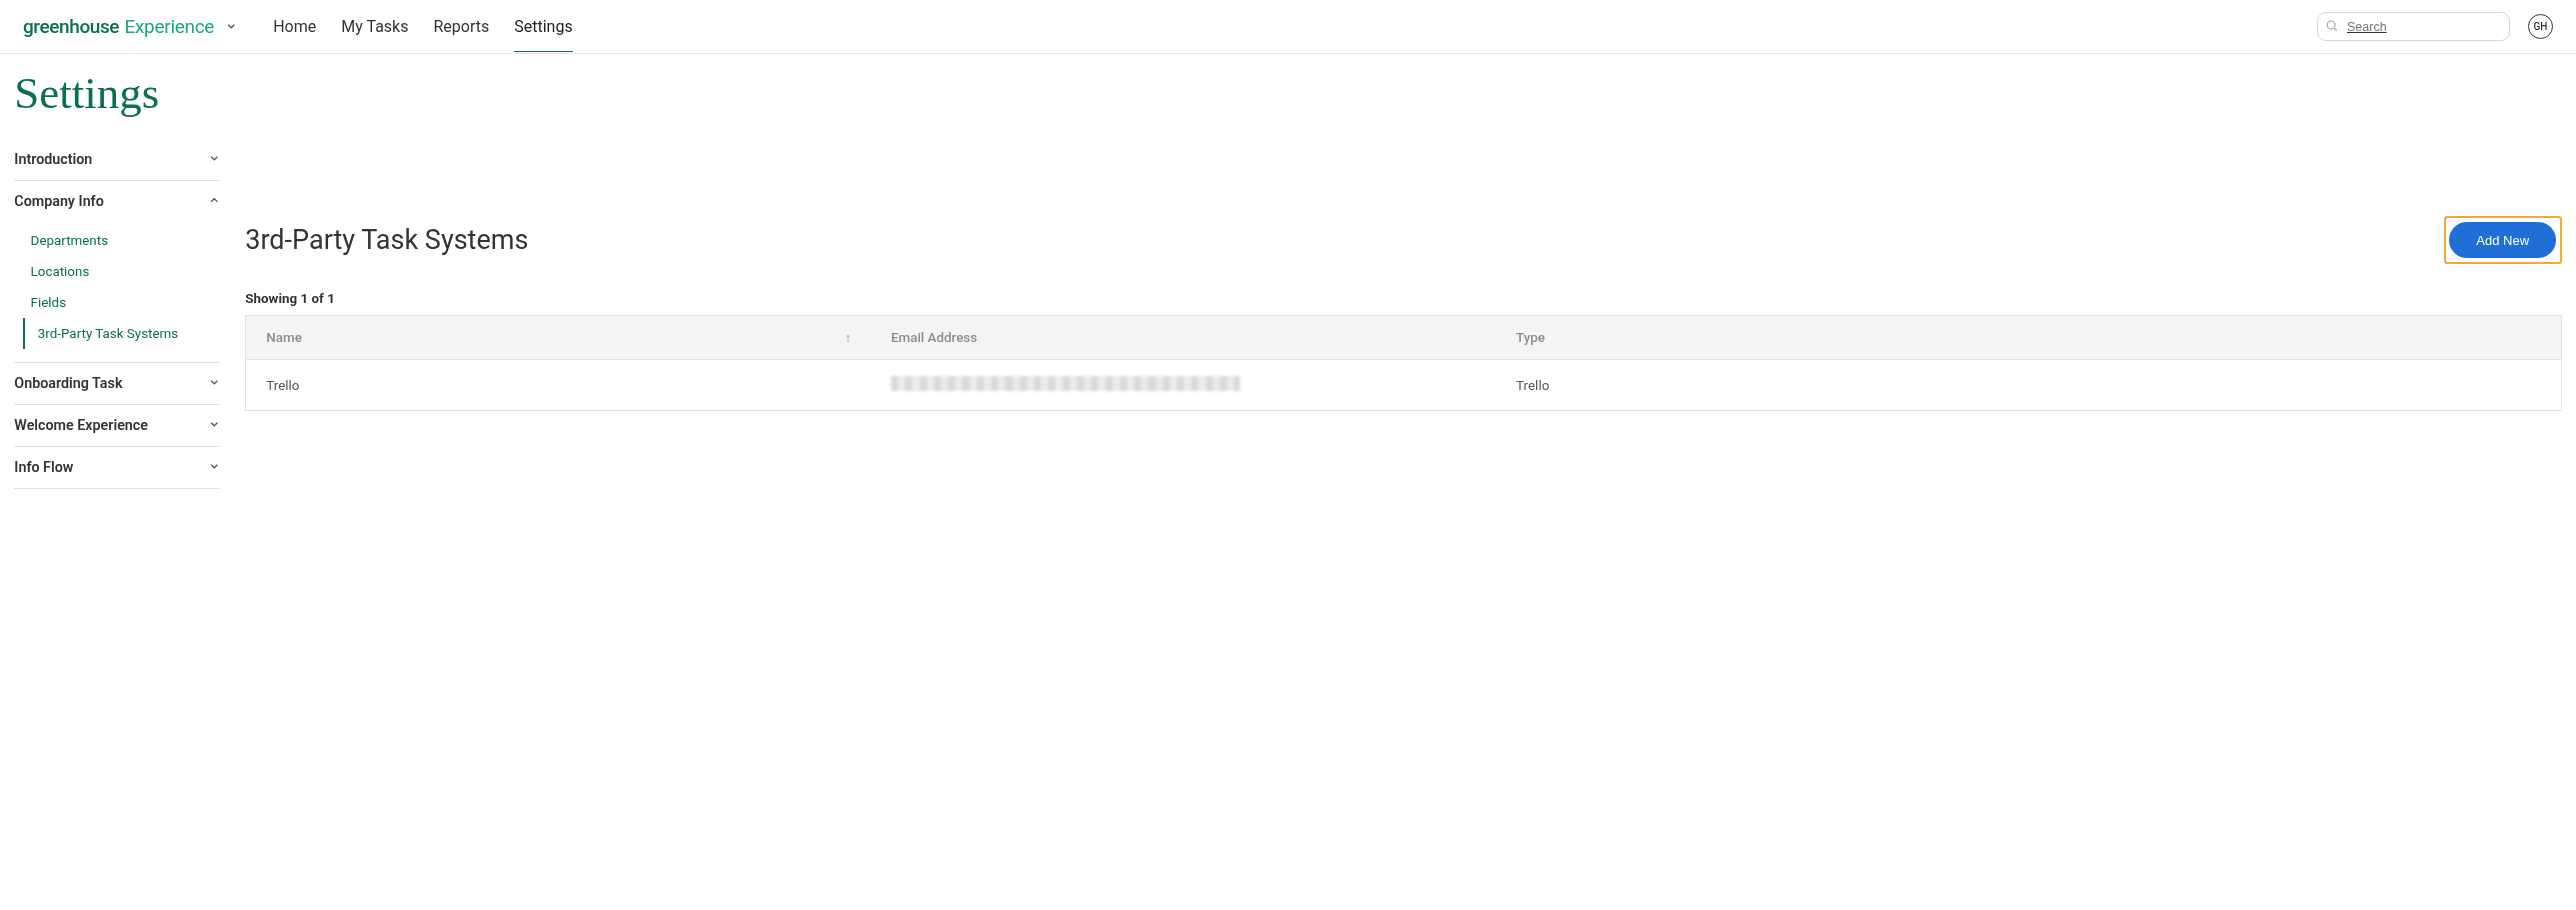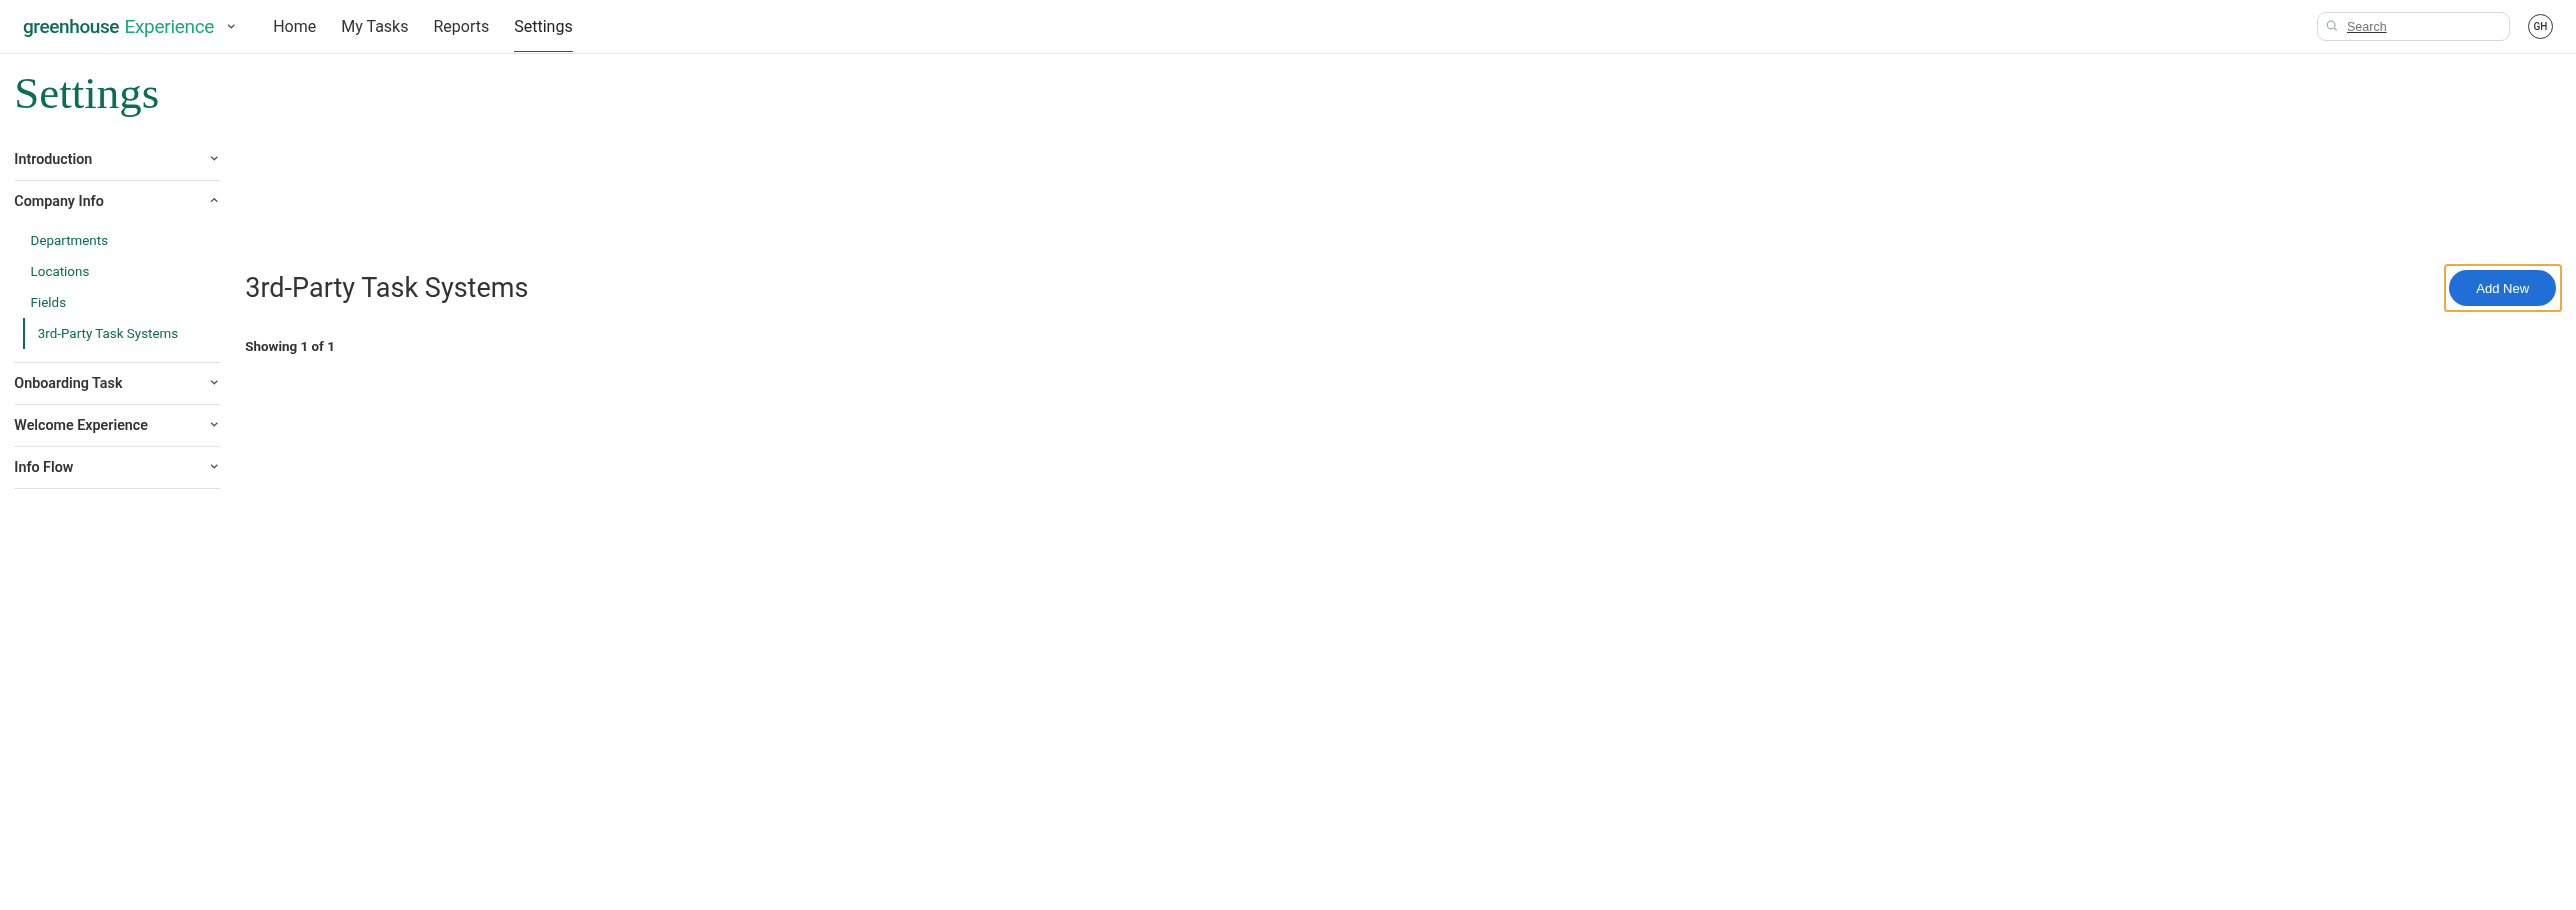--- a/index.html
+++ b/index.html
@@ -183,15 +183,38 @@
   </aside>
 
   <main class="main">
     <div class="main-head">
       <div class="main-title">3rd-Party Task Systems</div>
       <div class="add-btn-wrap">
         <button class="add-btn">Add New</button>
       </div>
     </div>
     <div class="showing">Showing 1 of 1</div>
+    <table>
+      <thead>
+        <tr>
+          <th>
+            <span>Name</span>
+            <span class="sort">↑</span>
+          </th>
+          <th>
+            <span>Email Address</span>
+          </th>
+          <th>
+            <span>Type</span>
+          </th>
+        </tr>
+      </thead>
+      <tbody>
+        <tr>
+          <td>Trello</td>
+          <td><span class="redacted"></span></td>
+          <td>Trello</td>
+        </tr>
+      </tbody>
+    </table>
   </main>
 </div>
 
 
 </body></html>

